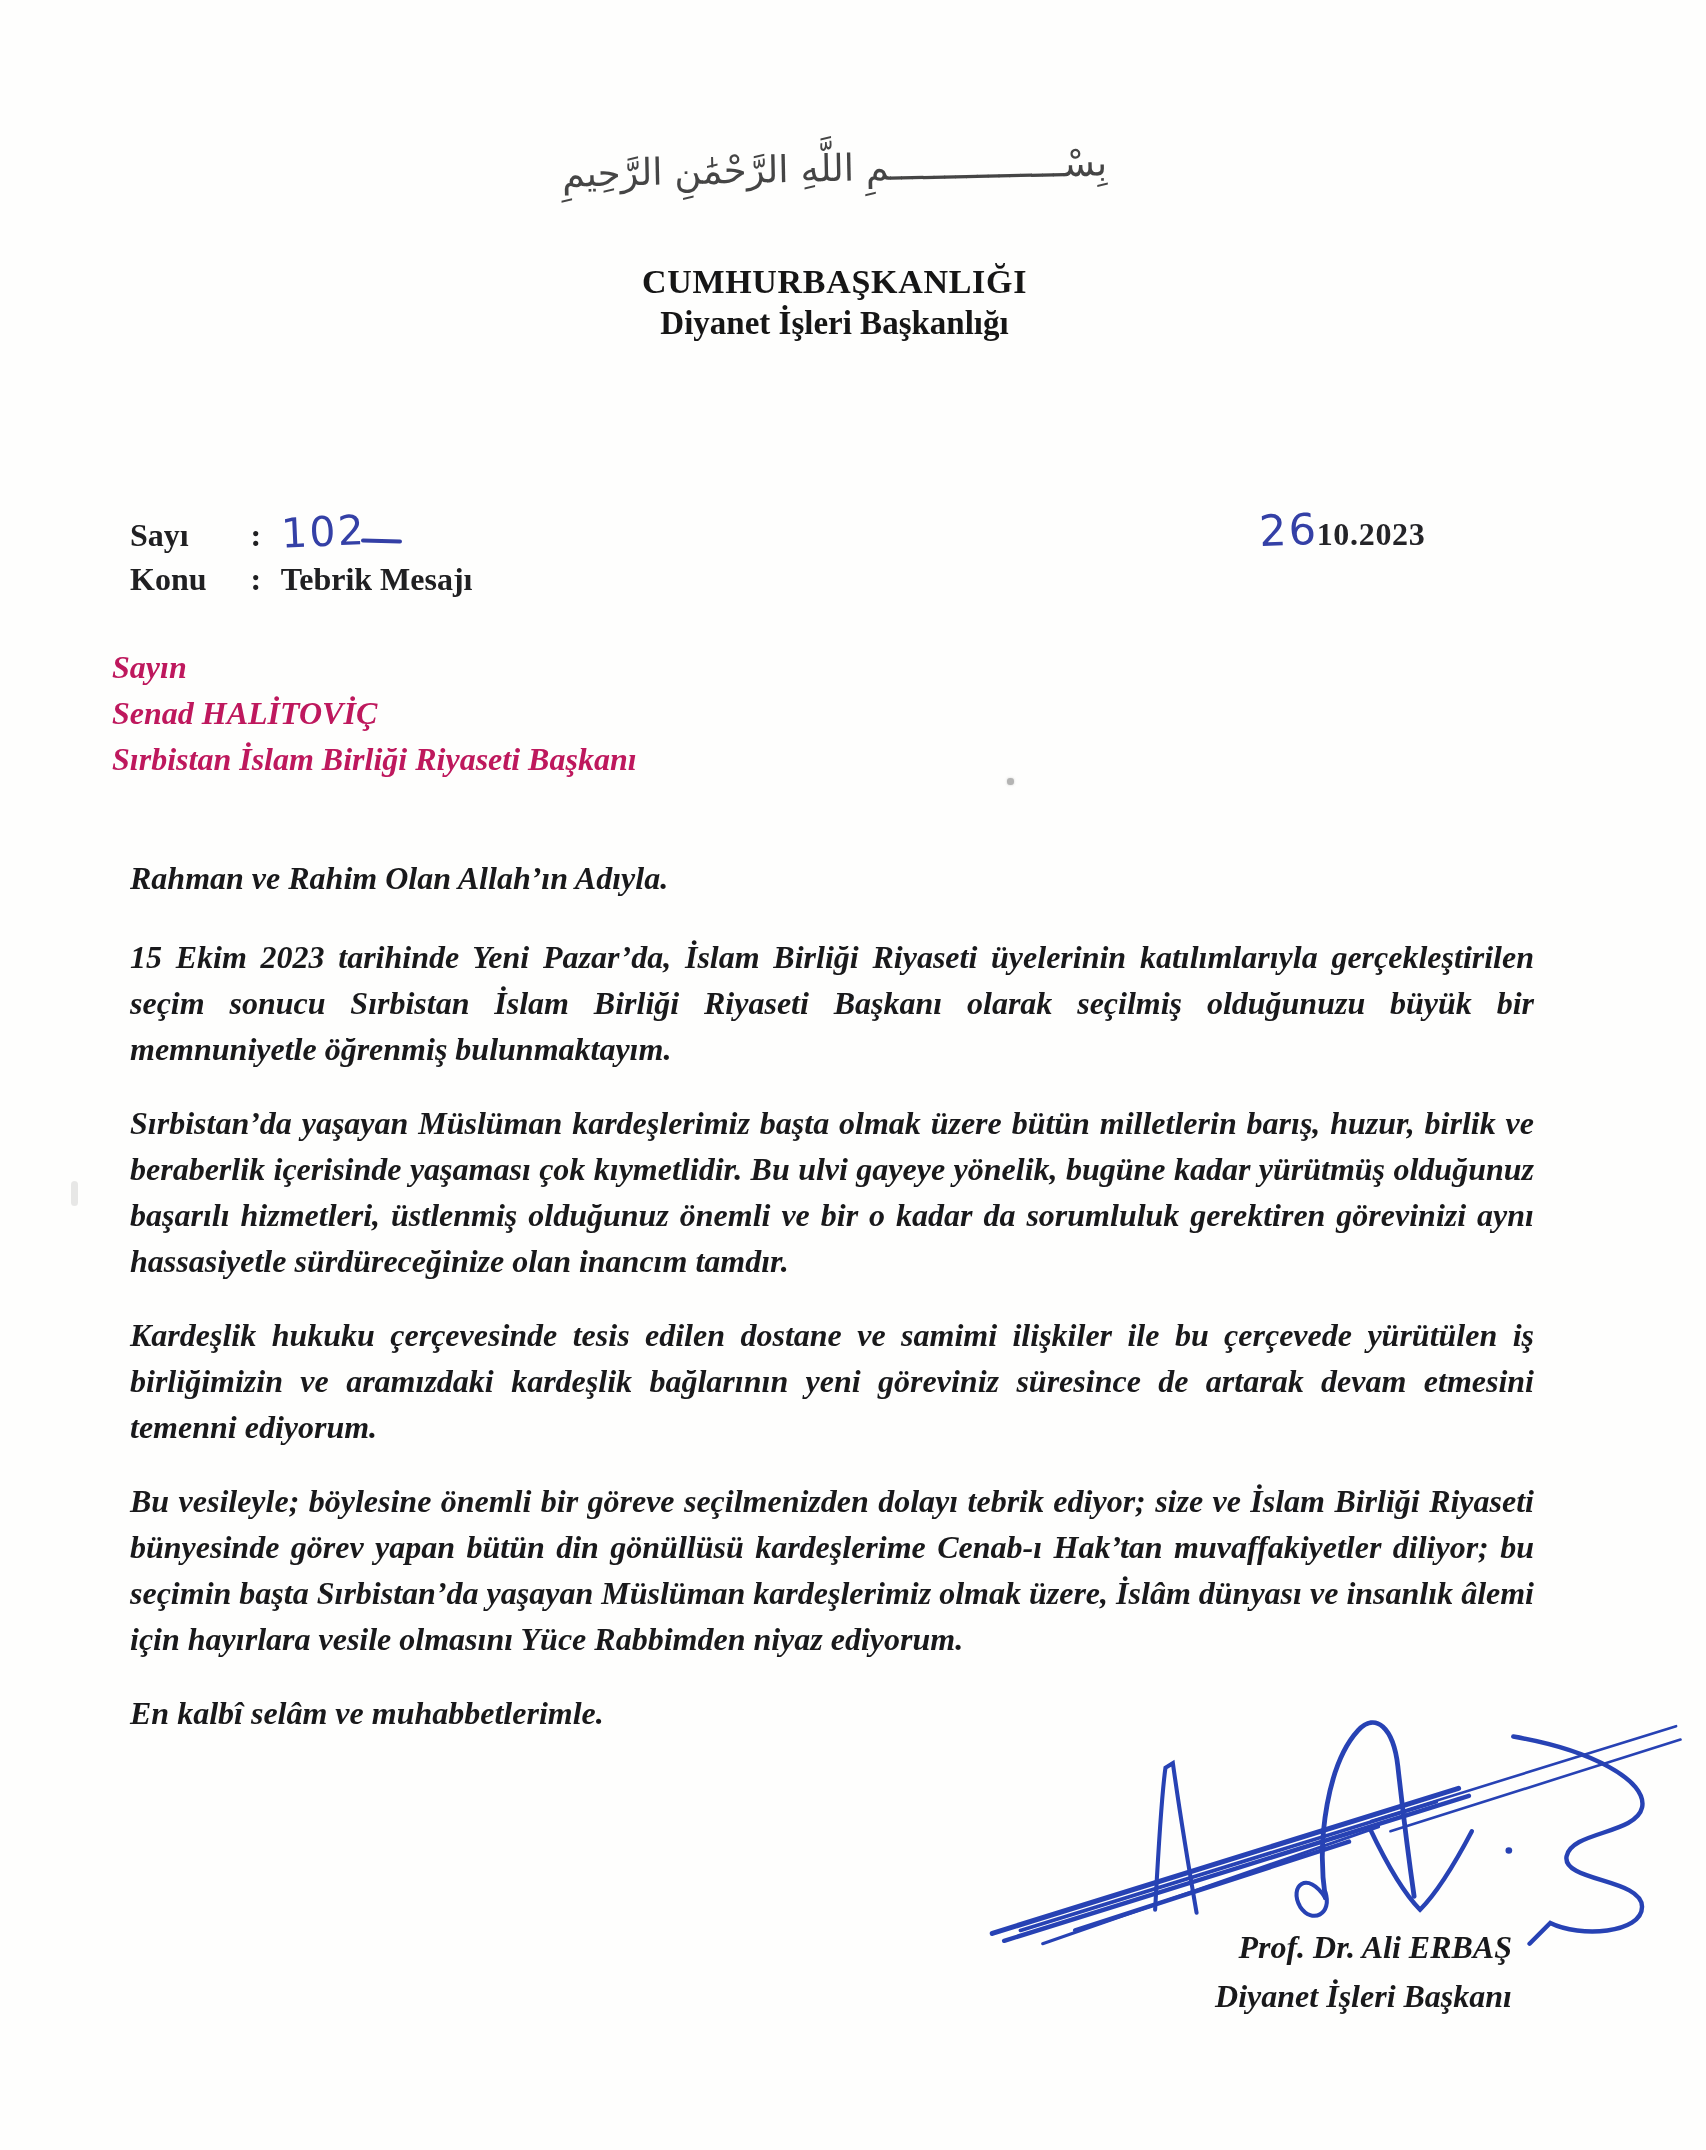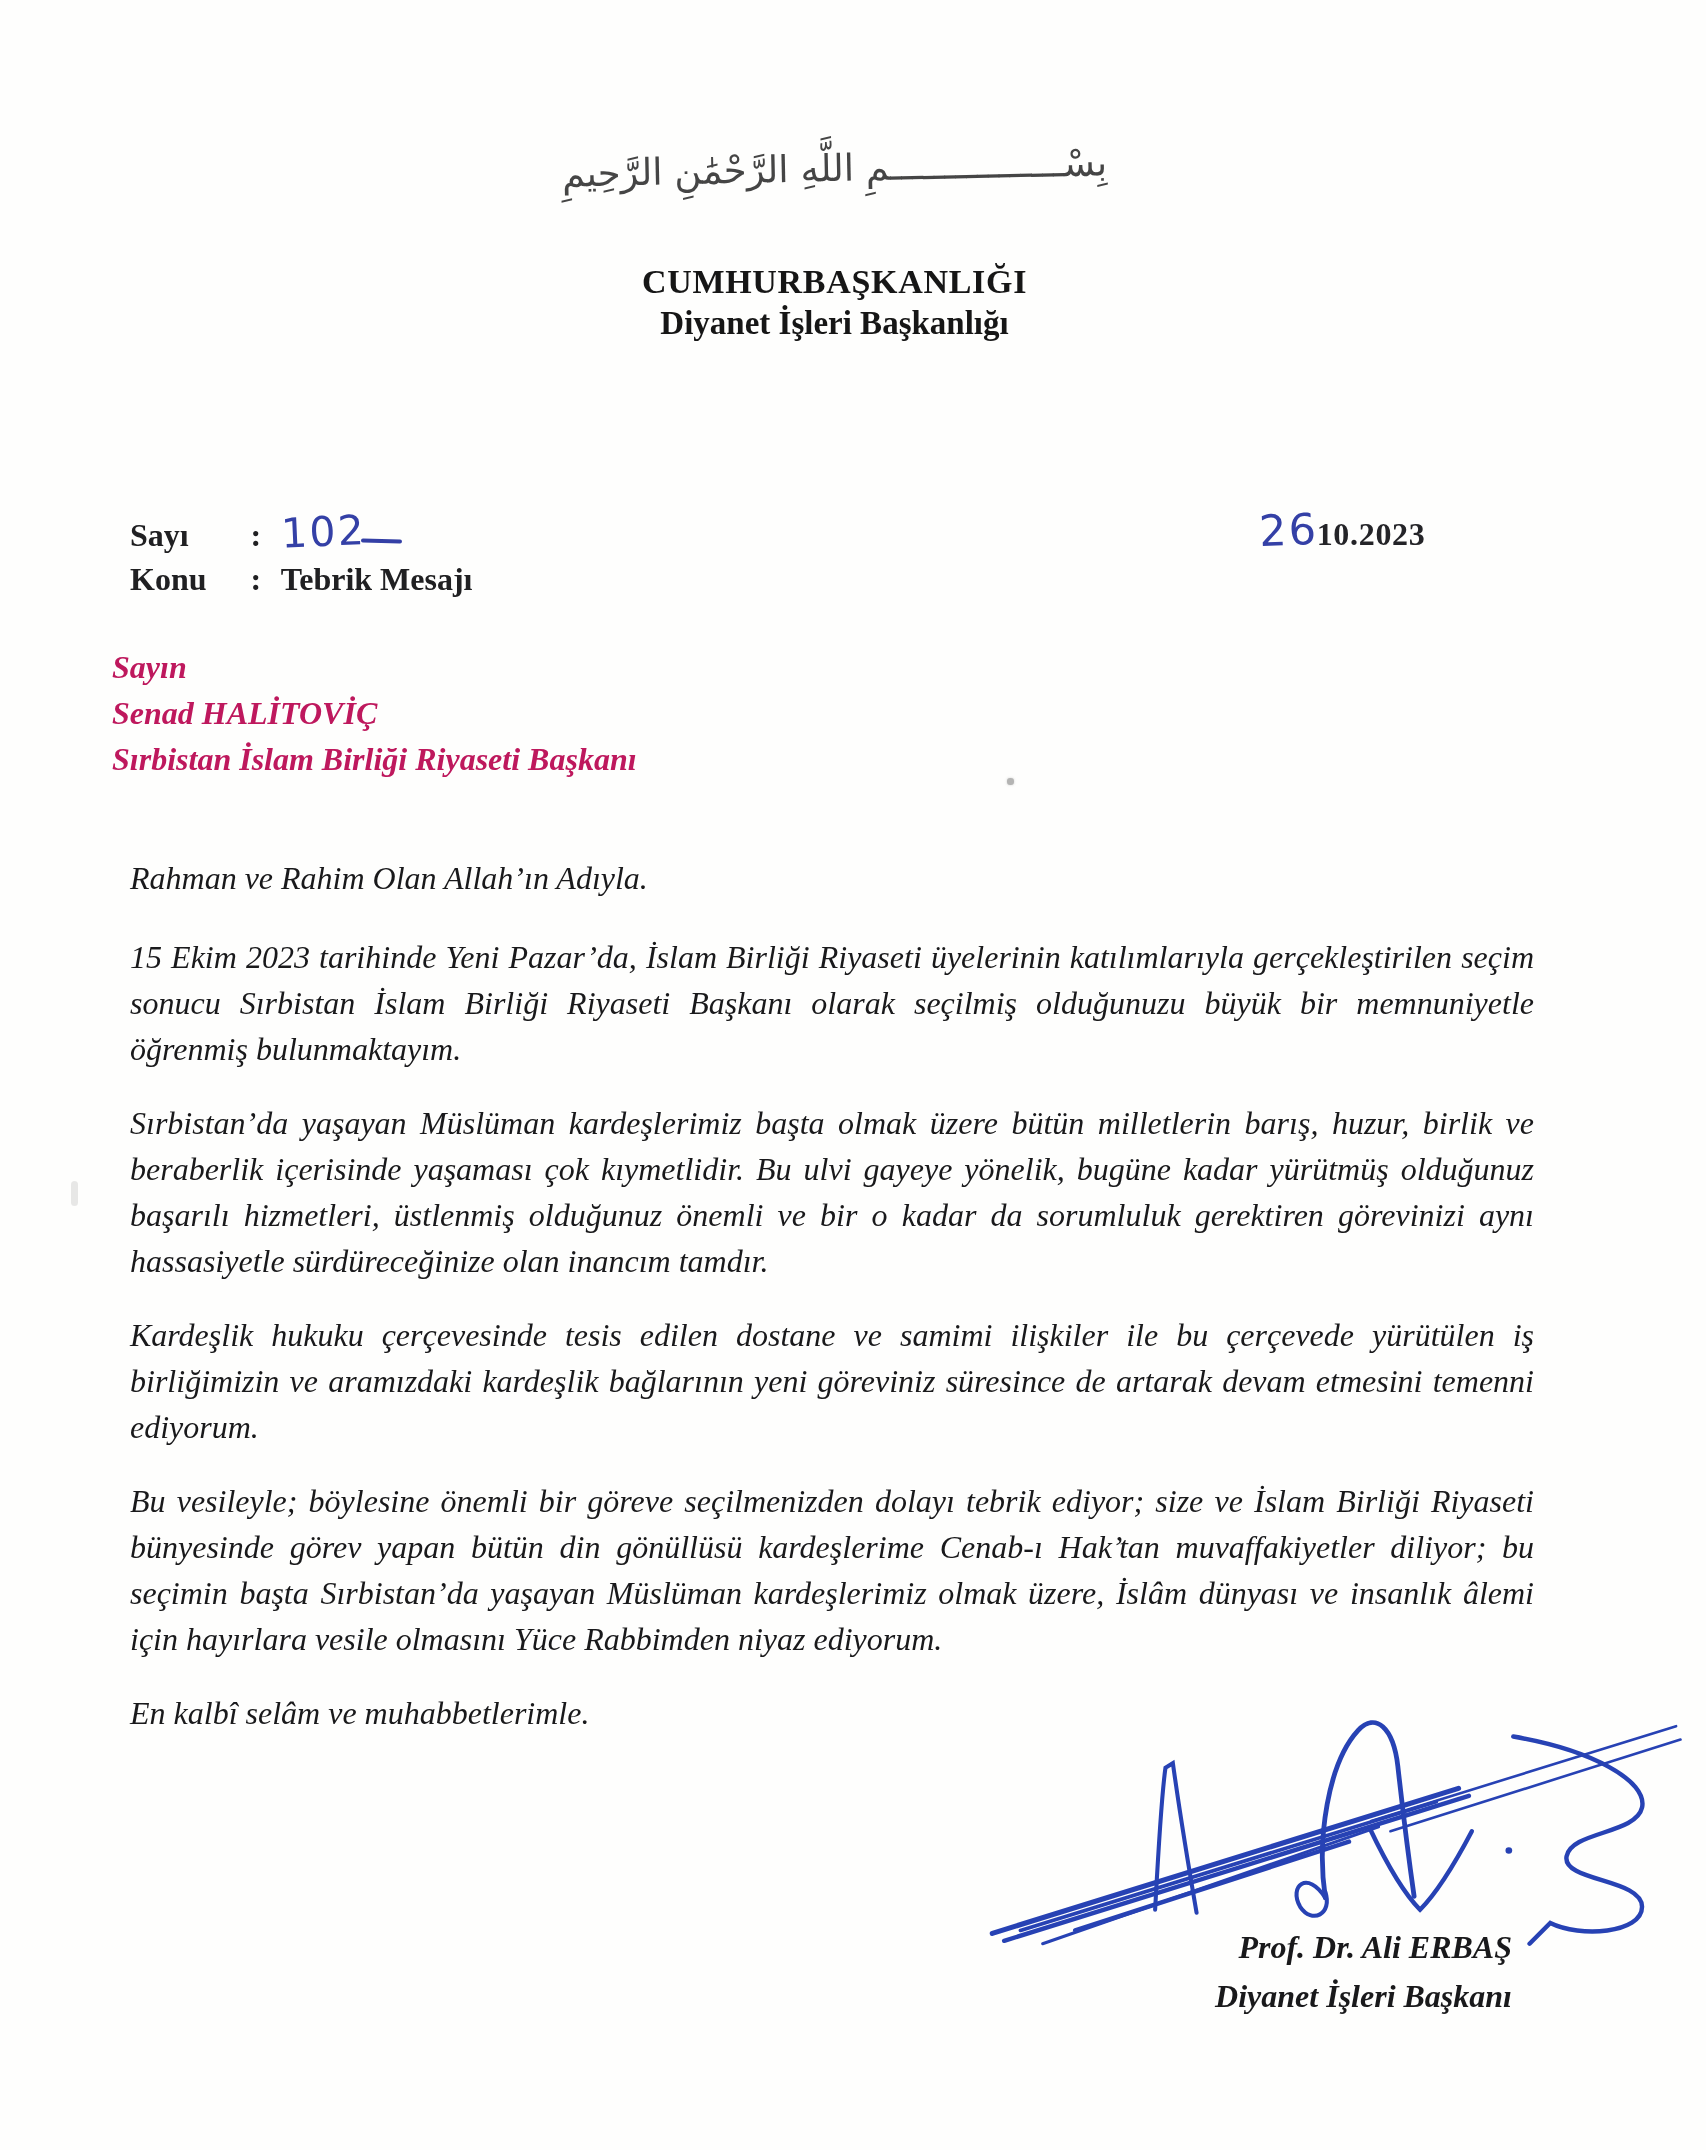--- a/index.html
+++ b/index.html
@@ -53,21 +53,21 @@
   .date .printed{font-size:32px;font-weight:bold;color:#242428;letter-spacing:0.7px;}
   .date .hand{font-size:43px;margin-right:-1.5px;}
   
   .recipient{
     position:absolute;top:644px;left:112px;
     font-size:32px;line-height:46px;font-weight:bold;font-style:italic;color:#be185d;
   }
   
   .body{
     position:absolute;top:855px;left:130px;width:1420px;
-    font-size:32px;line-height:46px;font-weight:normal;font-style:italic;color:#19191b;
+    font-size:32px;line-height:46px;font-weight:bold;font-style:italic;color:#19191b;
   }
   .body .opening{margin:0 0 33px 0;}
   .body p.para{margin:0 16px 28px 0;text-align:justify;}
   .body .closing{margin:13.3px 0 0 0;}
   
   .sig-svg{position:absolute;top:1711px;left:979px;width:703px;height:245px;}
   .sig-name{
     position:absolute;top:1923px;left:1032px;width:480px;
     text-align:right;font-size:32px;line-height:49px;
     font-weight:bold;font-style:italic;color:#19191b;

